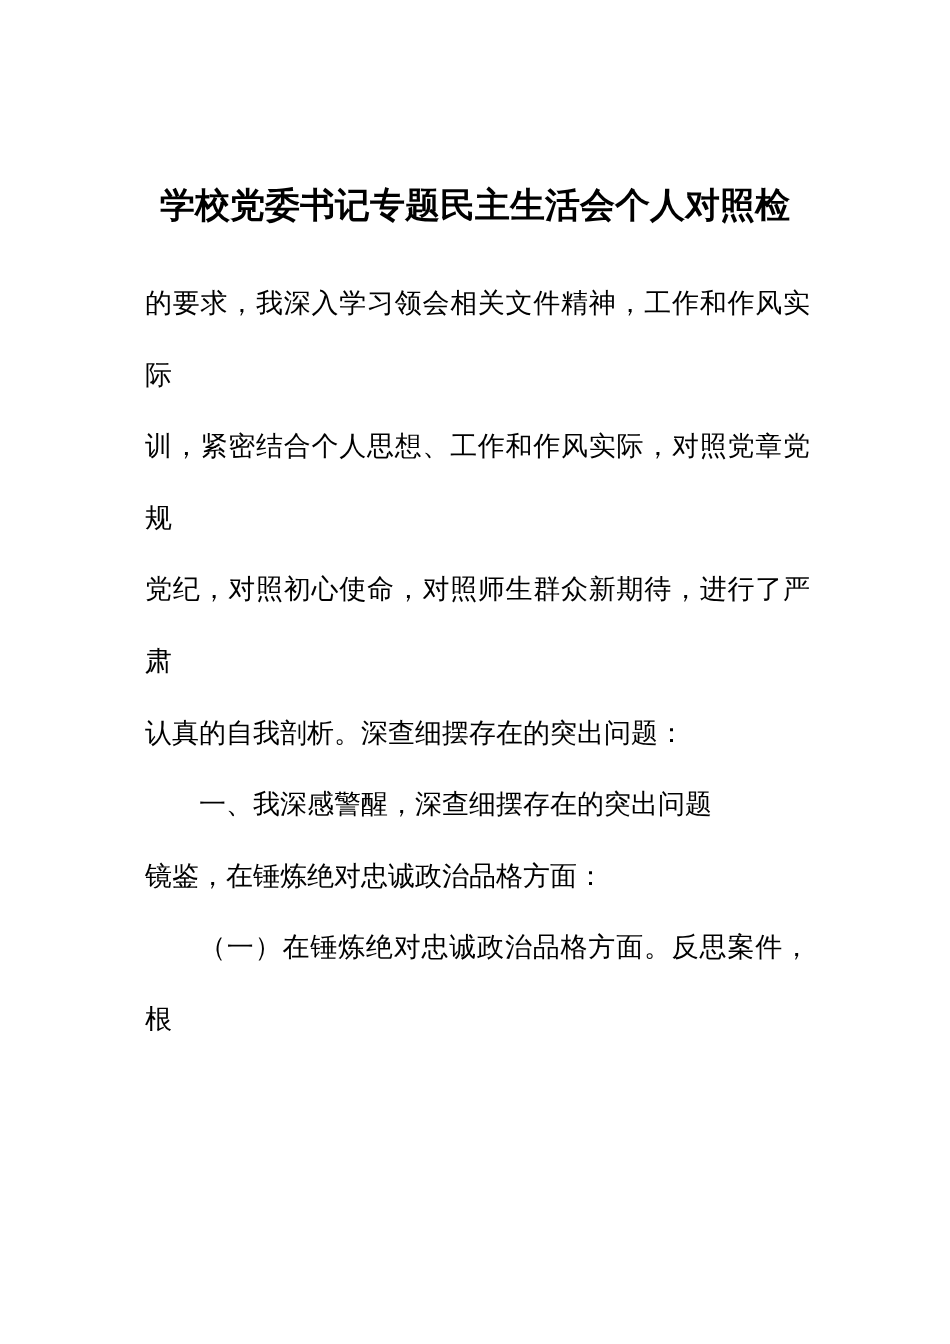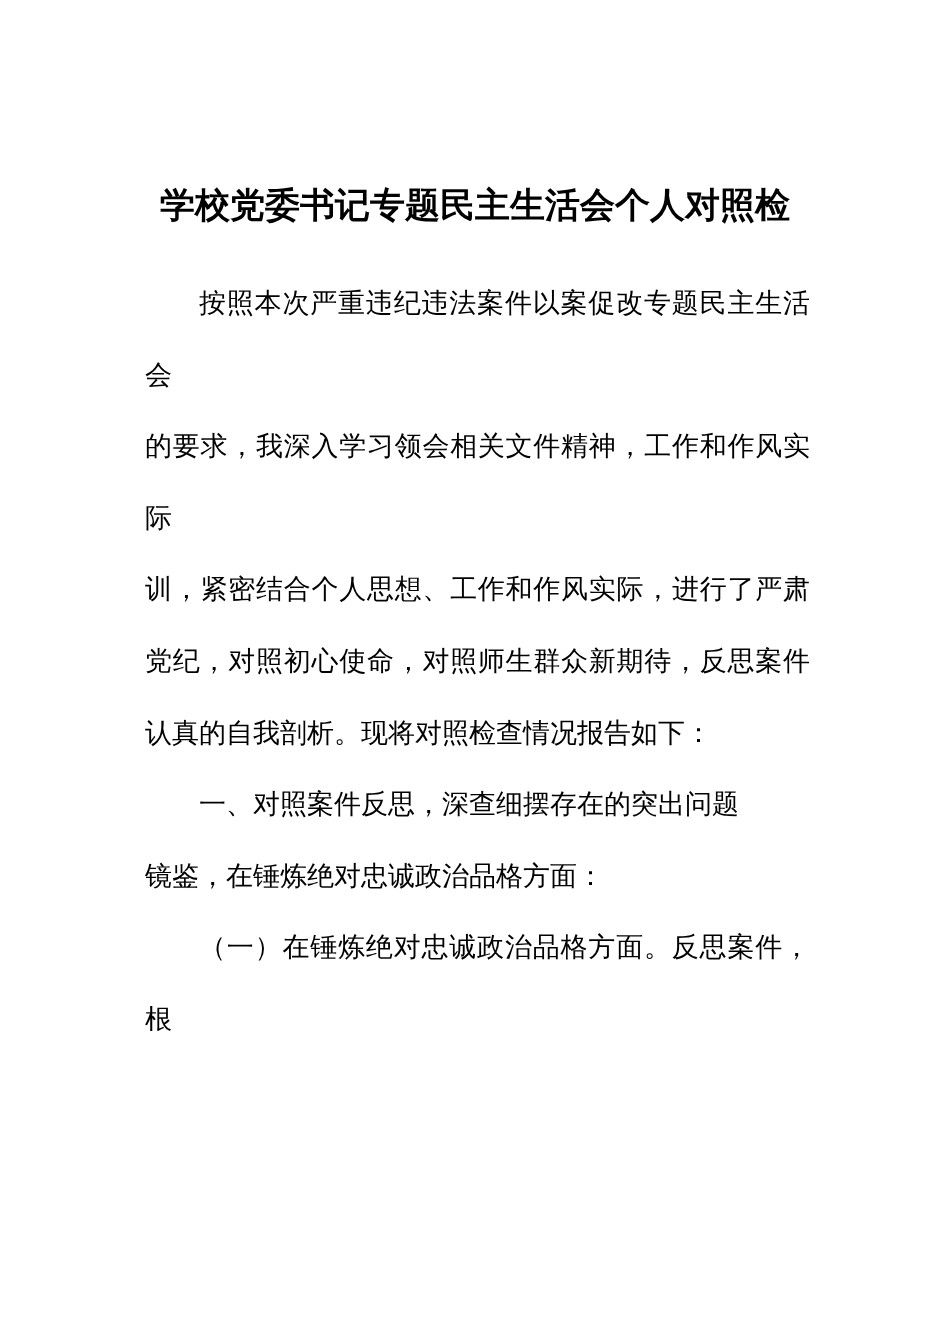--- a/index.html
+++ b/index.html
@@ -51,24 +51,23 @@
 </head>
 <body>
 
 <div class="page">
 
   <h1 class="title">
     <span class="title-line">学校党委书记专题民主生活会个人对照检</span>
   </h1>
 
   <div class="body-text">
-    <p class="ln indent just">按照本次严重违纪违法案件以案促改专题民主生活会</p>
     <p class="ln just">的要求，我深入学习领会相关文件精神，工作和作风实际</p>
-    <p class="ln just">训，紧密结合个人思想、工作和作风实际，进行了严肃</p>
-    <p class="ln just">党纪，对照初心使命，对照师生群众新期待，反思案件</p>
-    <p class="ln">认真的自我剖析。现将对照检查情况报告如下：</p>
-    <p class="ln indent">一、对照案件反思，深查细摆存在的突出问题</p>
+    <p class="ln just">训，紧密结合个人思想、工作和作风实际，对照党章党规</p>
+    <p class="ln just">党纪，对照初心使命，对照师生群众新期待，进行了严肃</p>
+    <p class="ln">认真的自我剖析。深查细摆存在的突出问题：</p>
+    <p class="ln indent">一、我深感警醒，深查细摆存在的突出问题</p>
     <p class="ln">镜鉴，在锤炼绝对忠诚政治品格方面：</p>
     <p class="ln indent just">（一）在锤炼绝对忠诚政治品格方面。反思案件，根</p>
 
   </div>
 
 </div>
 
 </body></html>

